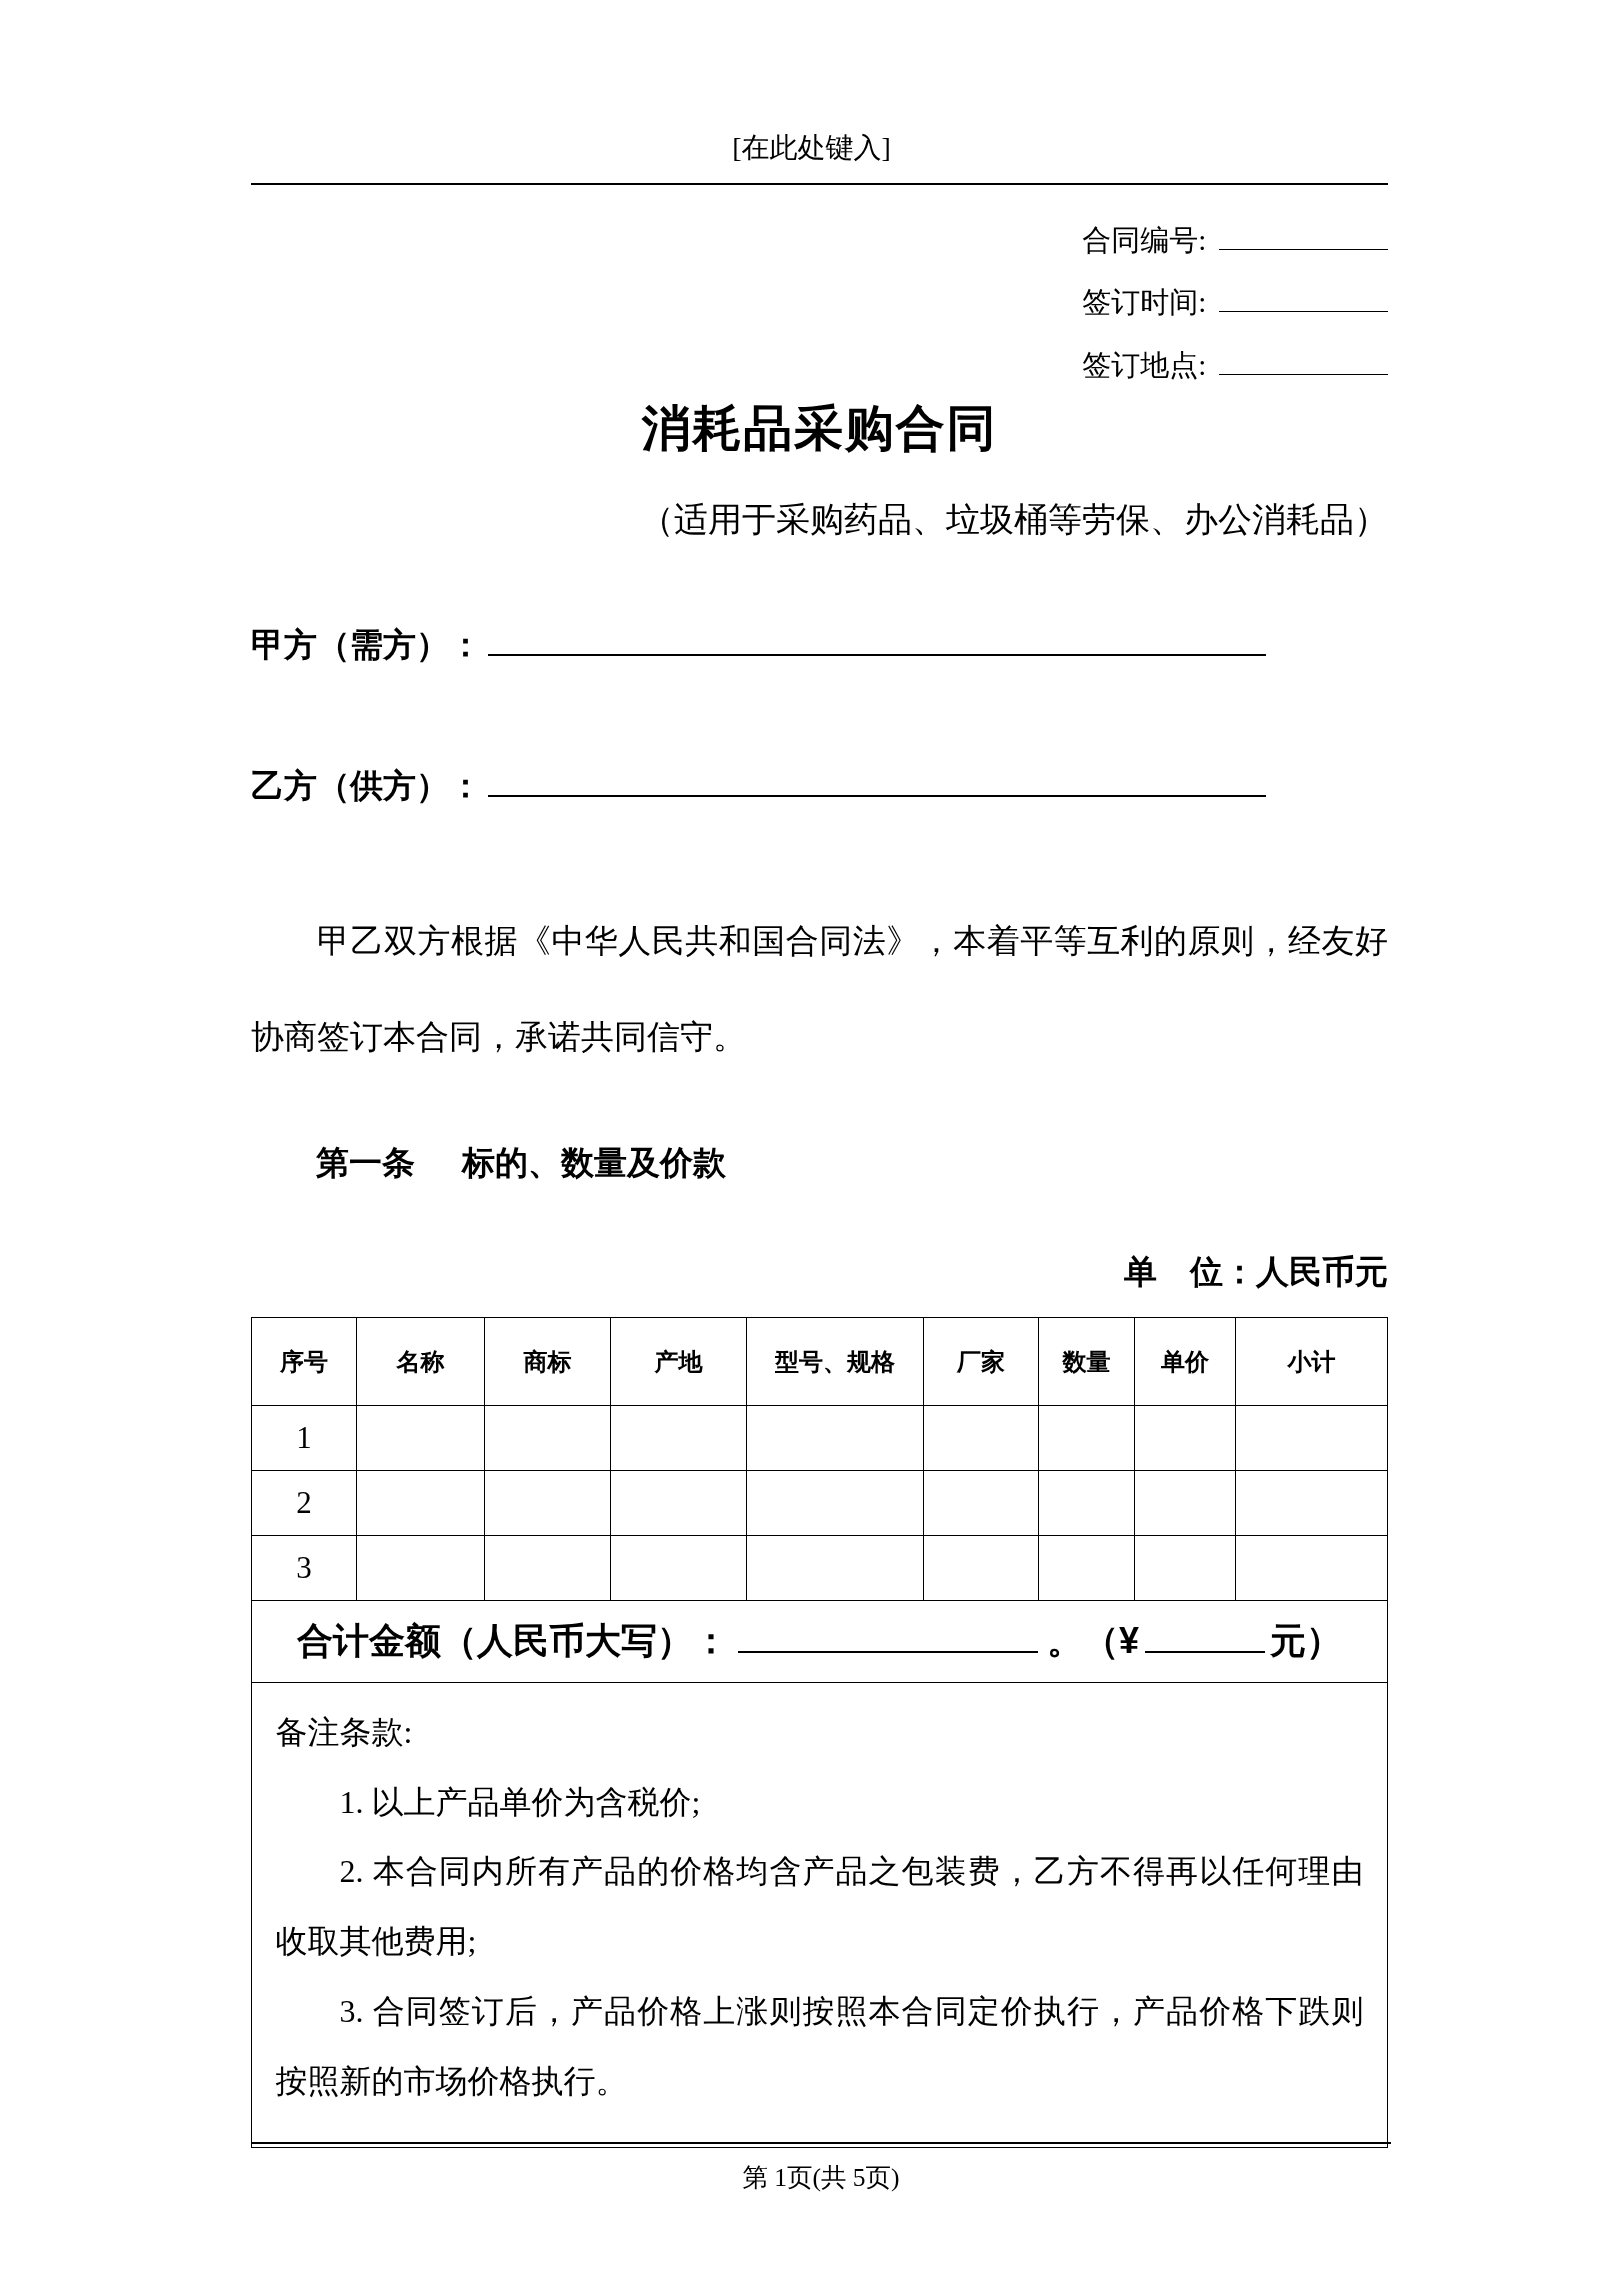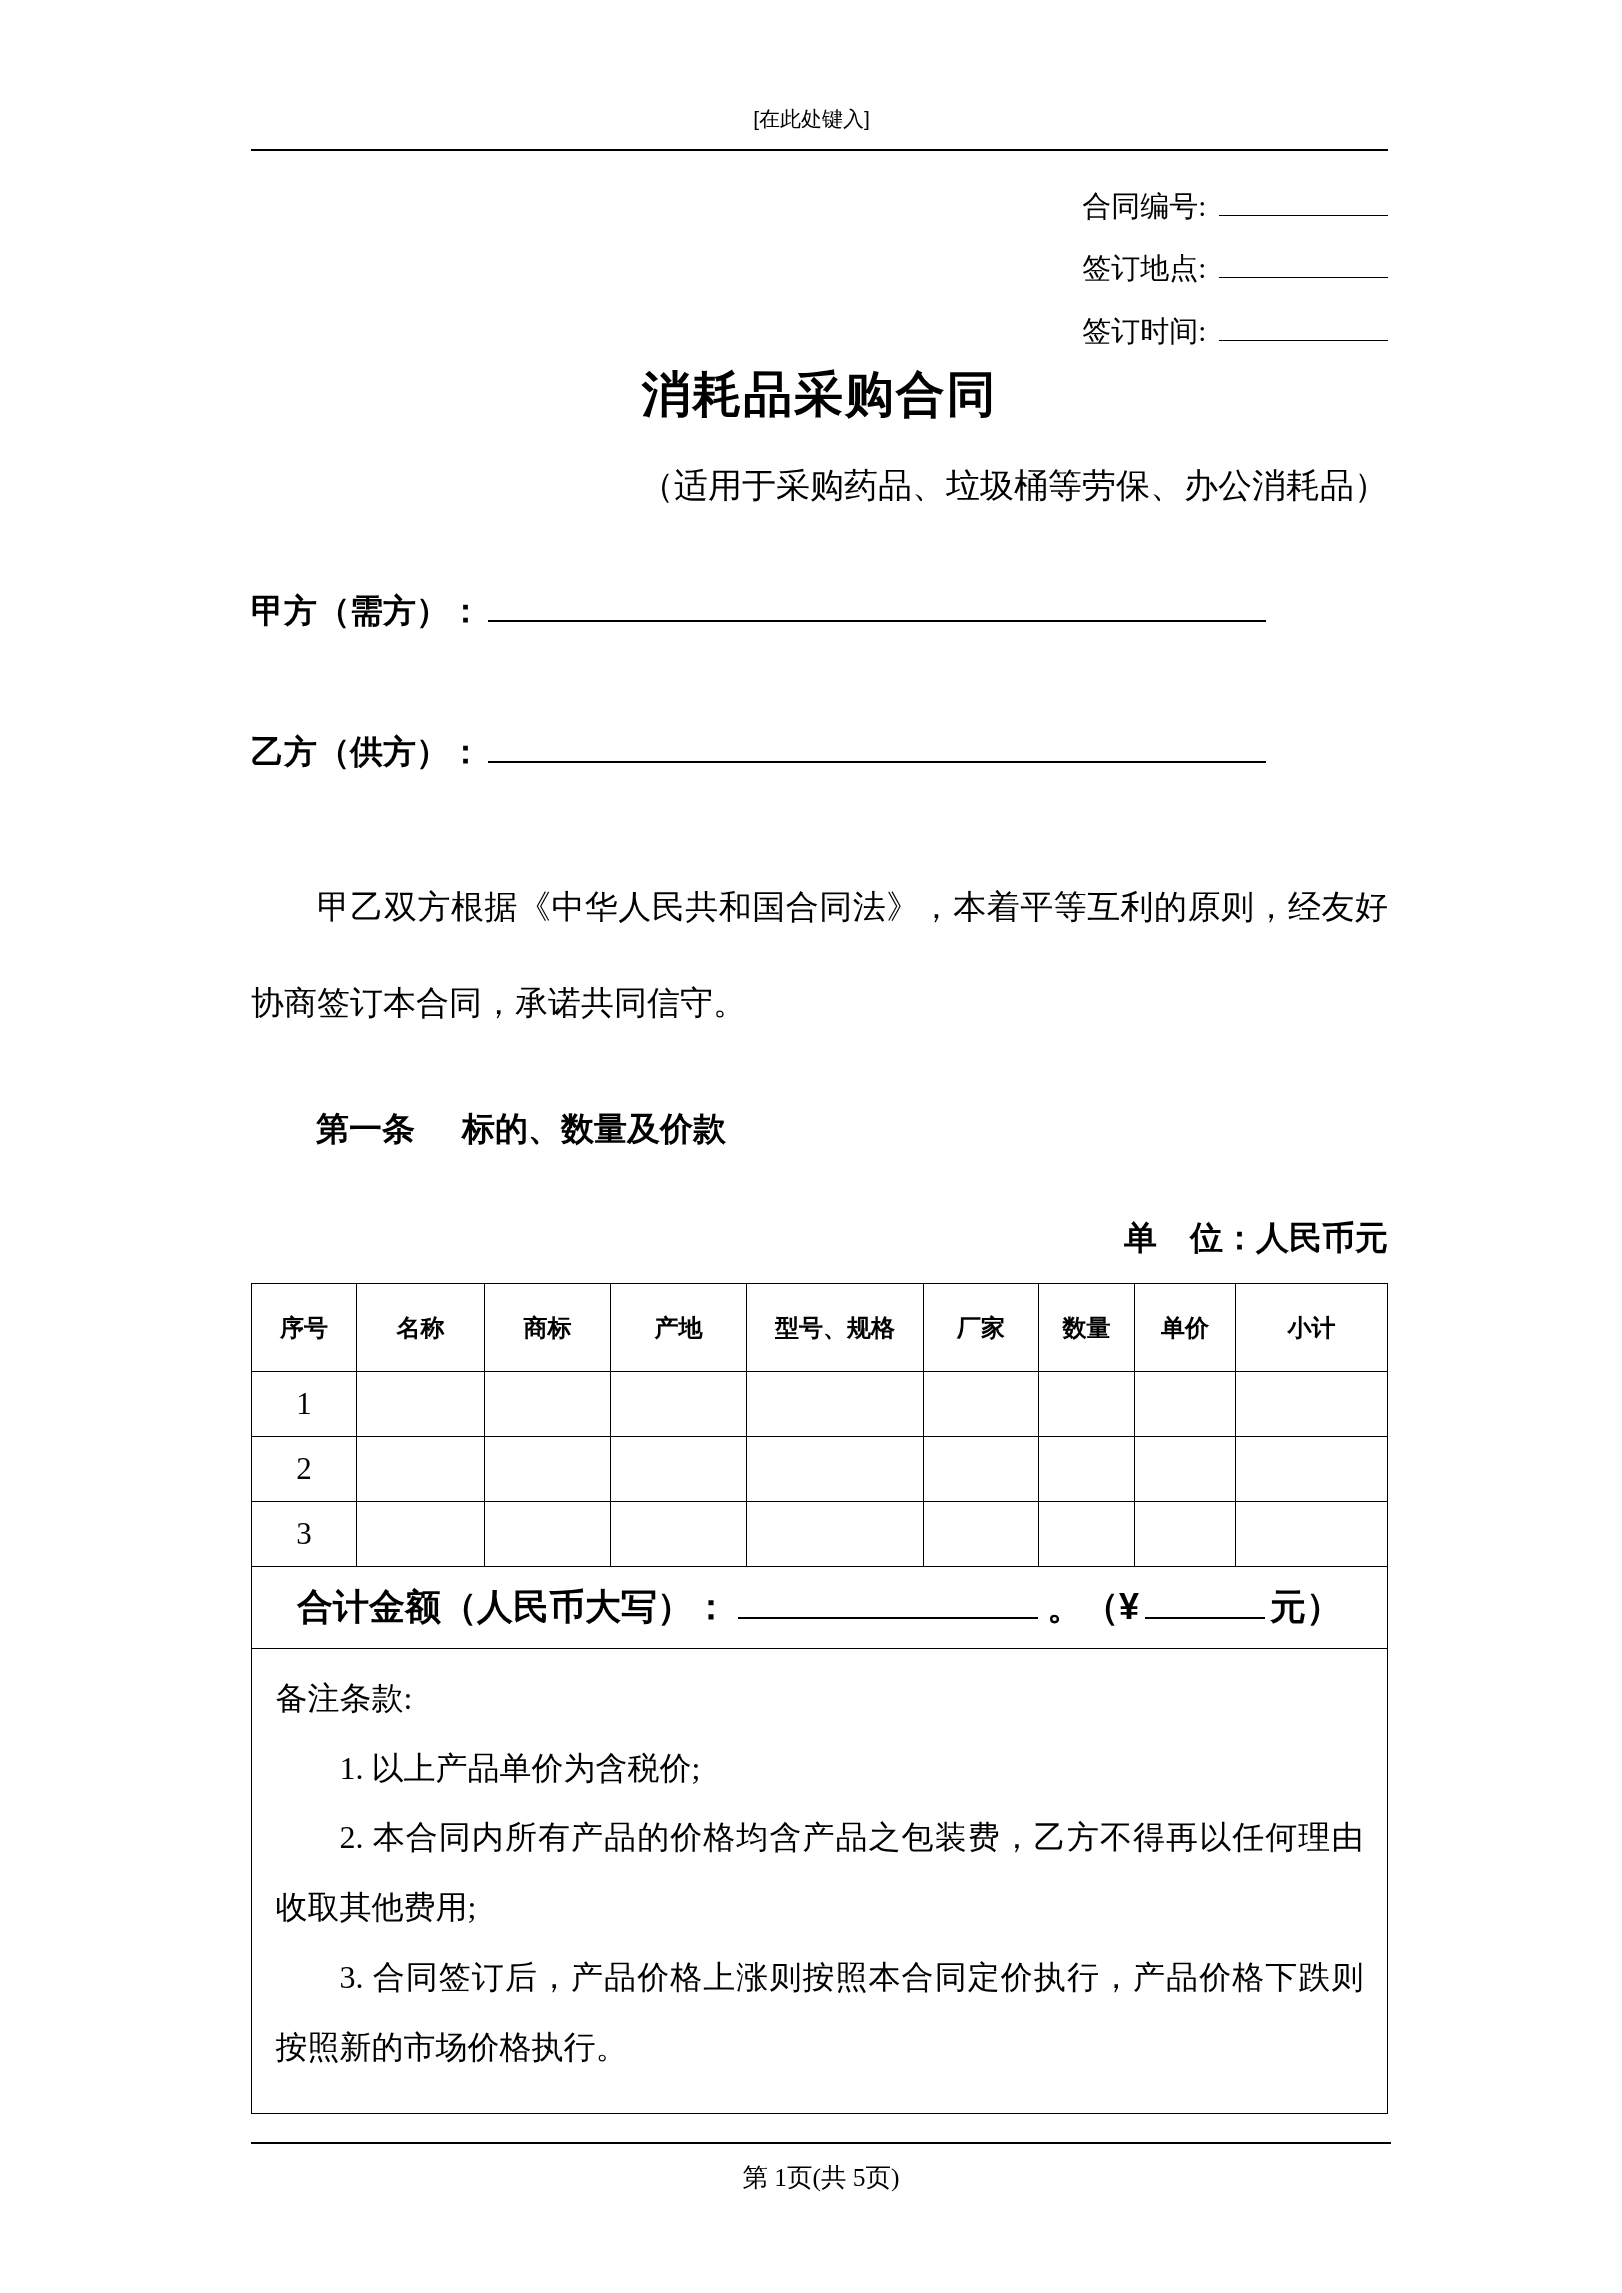--- a/index.html
+++ b/index.html
@@ -13,22 +13,23 @@
     font-family: "Liberation Serif", "DejaVu Serif", serif;
     font-size: 31px;
     overflow: hidden;
   }
   .content { padding: 0 235px 0 251px; border-radius: 29px; }
 
   
   .doc-header {
     padding-top: 105px;
     text-align: center;
-    font-size: 21px;
-    font-family: Liberation Sans, sans-serif;
+    font-size: 28px;
+    font-family: Liberation Serif, serif;
+    margin-top: 24px;
   }
   .header-rule {
     margin-top: 16.4px;
     border-bottom: 2.7px solid #000;
   }
 
   
   .meta-block {
     margin-top: 23.6px;
     text-align: right;
@@ -164,24 +165,24 @@
 
   <div class="content">
 
     <div class="header-rule"></div>
 
     <div class="meta-block">
       <div class="meta-line">
         <span>合同编号:</span><span class="blank blank-meta"></span>
       </div>
       <div class="meta-line">
-        <span>签订地点:</span><span class="blank blank-meta"></span>
+        <span>签订时间:</span><span class="blank blank-meta"></span>
       </div>
       <div class="meta-line">
-        <span>签订时间:</span><span class="blank blank-meta"></span>
+        <span>签订地点:</span><span class="blank blank-meta"></span>
       </div>
     </div>
 
     <h1 class="title">消耗品采购合同</h1>
 
     <div class="subtitle">（适用于采购药品、垃圾桶等劳保、办公消耗品）</div>
 
     <div class="party-line party-a">
       <span>甲方（需方）：</span><span class="blank blank-party"></span>
     </div>

